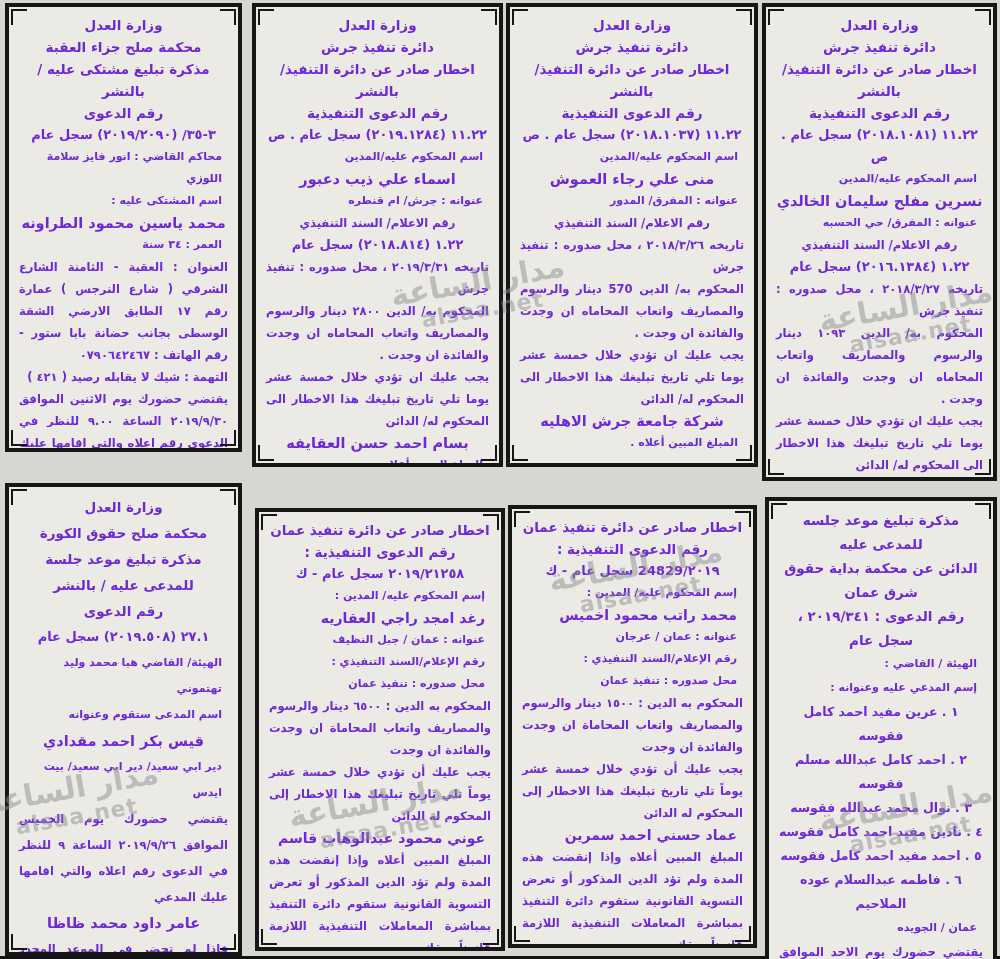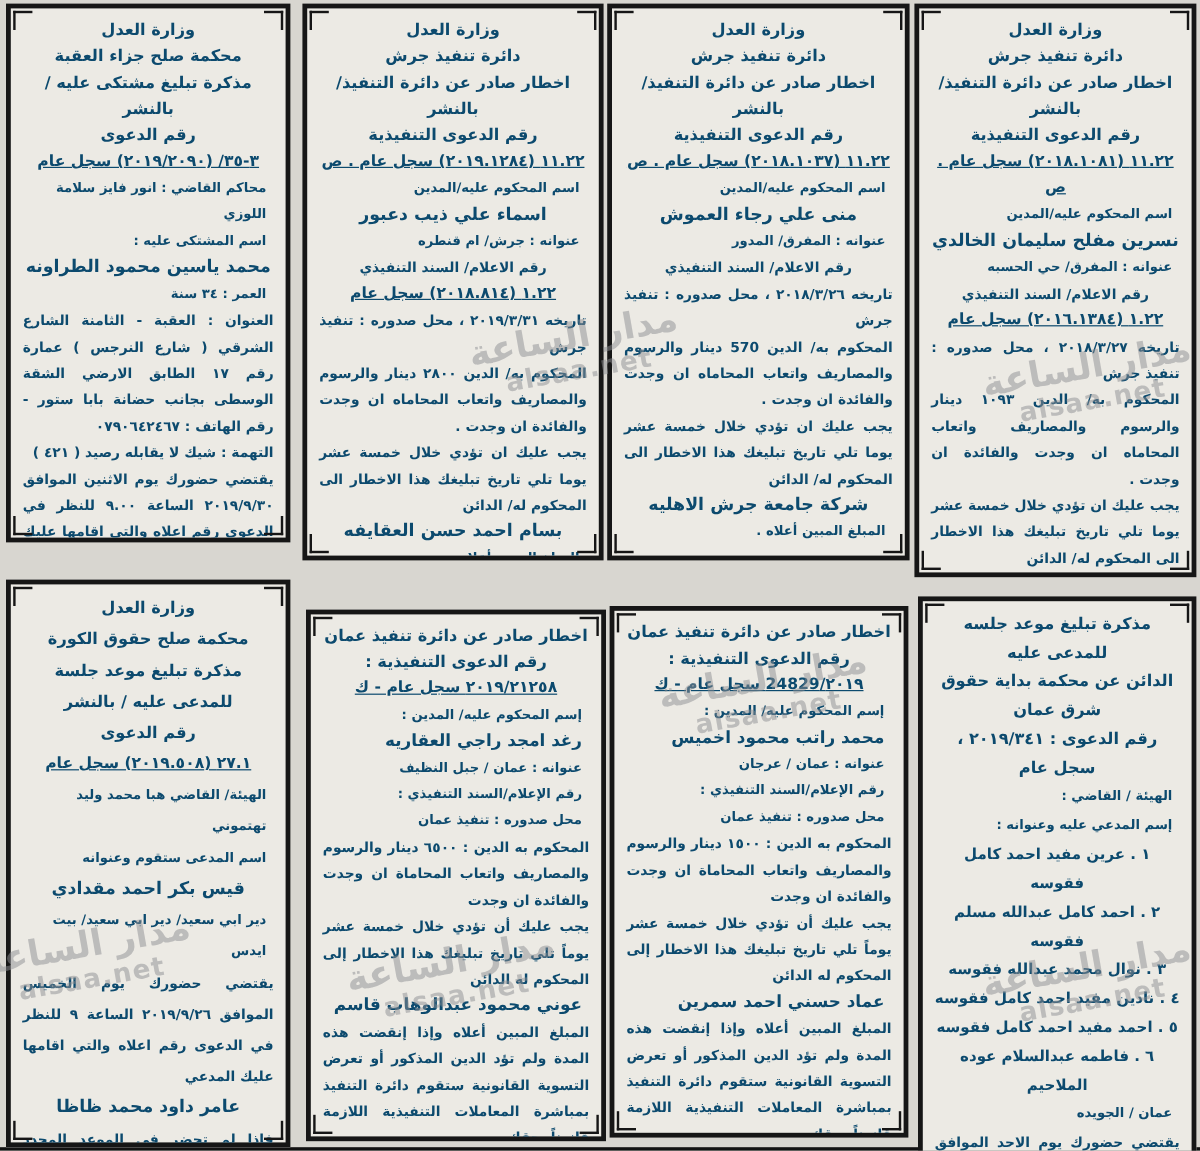--- a/index.html
+++ b/index.html
@@ -11,32 +11,32 @@
     overflow:hidden;
   }
   #board{position:relative;width:1000px;height:959px;}
   .notice{
     position:absolute;
     background:#eceae4;
     border:4px solid #161616;
     box-sizing:border-box;
     padding:7px 10px;
     overflow:hidden;
-    color:#0c4a6e;
+    color:#6d28d9;
     font-weight:bold;
     line-height:22px;
   }
   .corner{position:absolute;width:14px;height:14px;border:0 solid #161616;pointer-events:none;}
   .c-tl{top:2px;left:2px;border-top-width:2px;border-left-width:2px;}
   .c-tr{top:2px;right:2px;border-top-width:2px;border-right-width:2px;}
   .c-bl{bottom:2px;left:2px;border-bottom-width:2px;border-left-width:2px;}
   .c-br{bottom:2px;right:2px;border-bottom-width:2px;border-right-width:2px;}
   .ln{font-weight:bold;}
   .s-h   {text-align:center;font-size:13.5px;}
-  .s-num {text-align:center;font-size:13px;text-decoration:underline;}
+  .s-num {text-align:center;font-size:13px;}
   .s-name{text-align:center;font-size:14.5px;}
   .s-nameR{text-align:right;font-size:14px;padding-right:6px;}
   .s-lbl {text-align:right;font-size:11px;padding-right:6px;}
   .s-lblc{text-align:center;font-size:11.5px;}
   .s-body{text-align:justify;text-align-last:right;font-size:11.5px;}
   .s-list{text-align:center;font-size:12.5px;}
   .wm{
     position:absolute;width:180px;text-align:center;
     color:#8e8f93;opacity:.5;font-weight:bold;pointer-events:none;
   }

